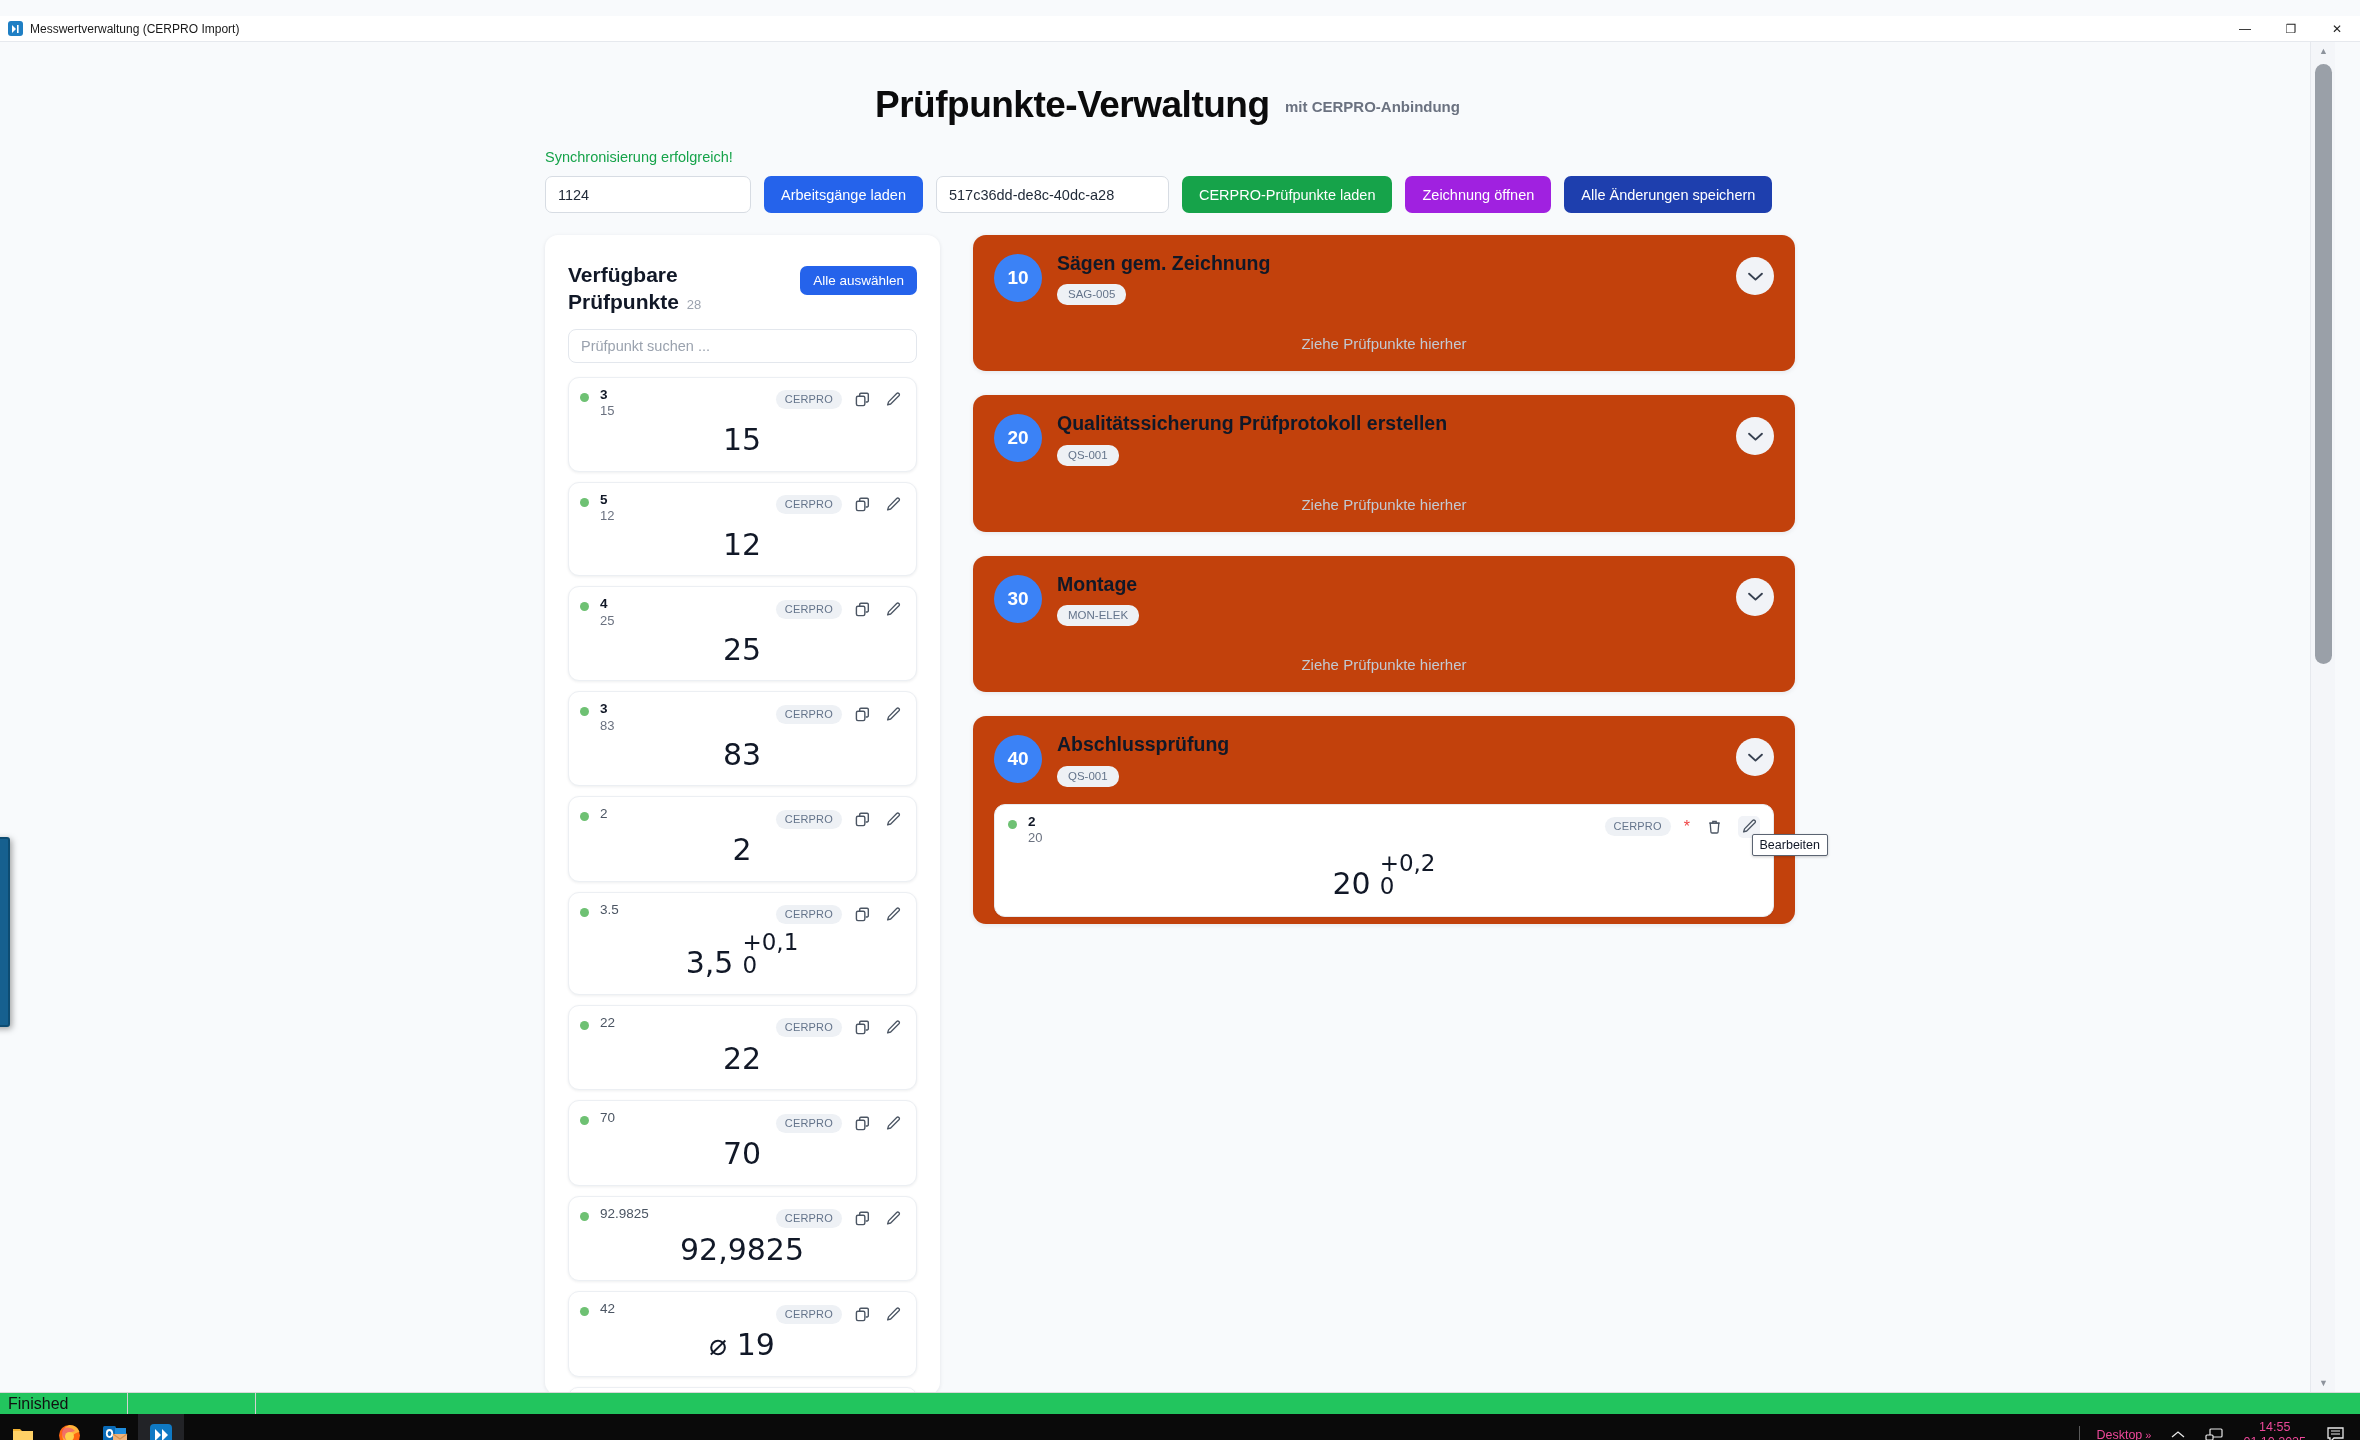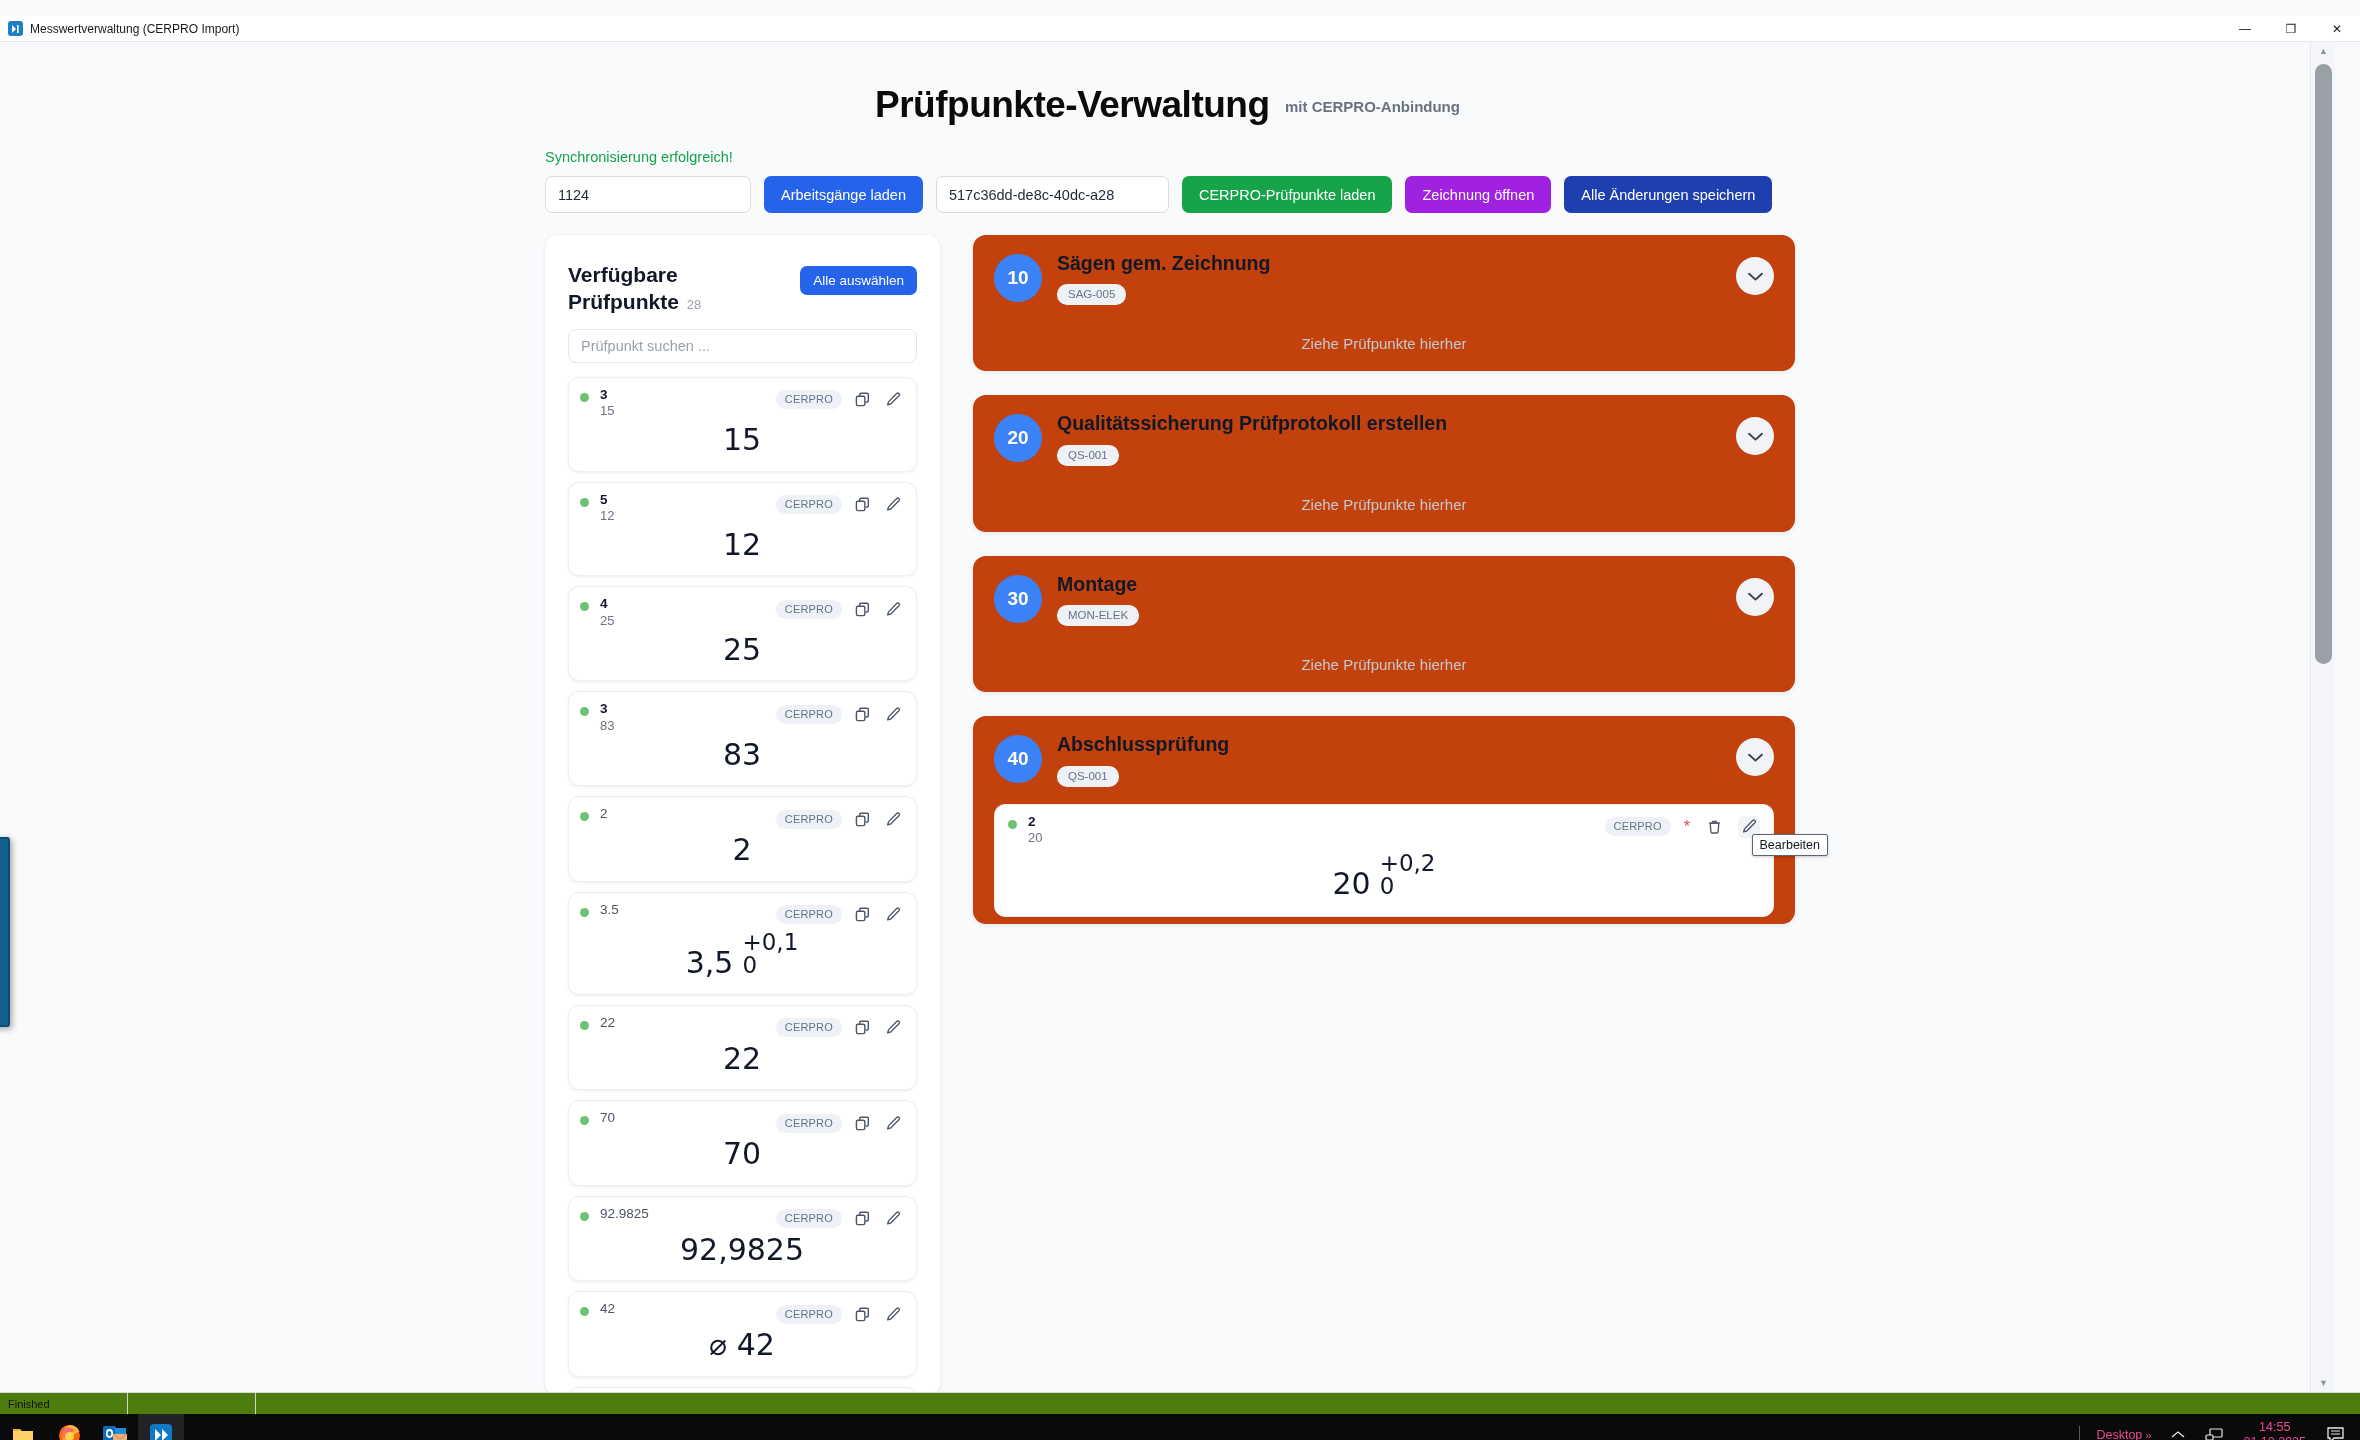--- a/index.html
+++ b/index.html
@@ -192,22 +192,22 @@
   }
   #vscroll .arrow-up { top:0; }
   #vscroll .arrow-dn { bottom:0; }
   #vscroll .thumb {
     position:absolute; left:4px; top:22px; width:17px; height:600px;
     background:#9aa0a8; border-radius:9px; cursor:pointer;
   }
 
   
   #statusbar {
-    flex:0 0 22px; height:22px; background:#4d7c0f; border-top:1px solid #d9d9d9;
-    display:flex; align-items:center; font-size:11px; color:#111;
+    flex:0 0 22px; height:22px; background:#22c55e; border-top:1px solid #d9d9d9;
+    display:flex; align-items:center; font-size:16px; color:#111;
   }
   #statusbar .seg { padding:0 8px; height:22px; display:flex; align-items:center; }
   #statusbar .seg-1 { width:128px; border-right:1px solid #d2d2d2; }
   #statusbar .seg-2 { width:128px; border-right:1px solid #d2d2d2; }
 
   
   #taskbar {
     flex:0 0 42px; height:42px; background:#0a0a0a; display:flex; align-items:center;
     position:relative;
   }
@@ -531,21 +531,21 @@
                       </svg>
                     </span>
         <span class="icon-btn">
                       <svg width="15" height="15" viewBox="0 0 16 16" aria-hidden="true">
     <path d="M11.4 1.6 a1.7 1.7 0 0 1 2.4 2.4 L5 12.8 l-3.3 1 1-3.3 Z" fill="none" stroke="currentColor" stroke-width="1.4" stroke-linejoin="round"></path>
                       </svg>
                     </span>
       </div>
     </div>
     <div class="pp-value">
-            <span class="boxed">⌀ 42</span>
+            <span class="boxed">⌀ 19</span>
           </div>
               </div>
               <div class="pp-card">
     
     </div>
             </div>
         </div>
 
         <div id="right-panel">
             <div class="ag-card">

